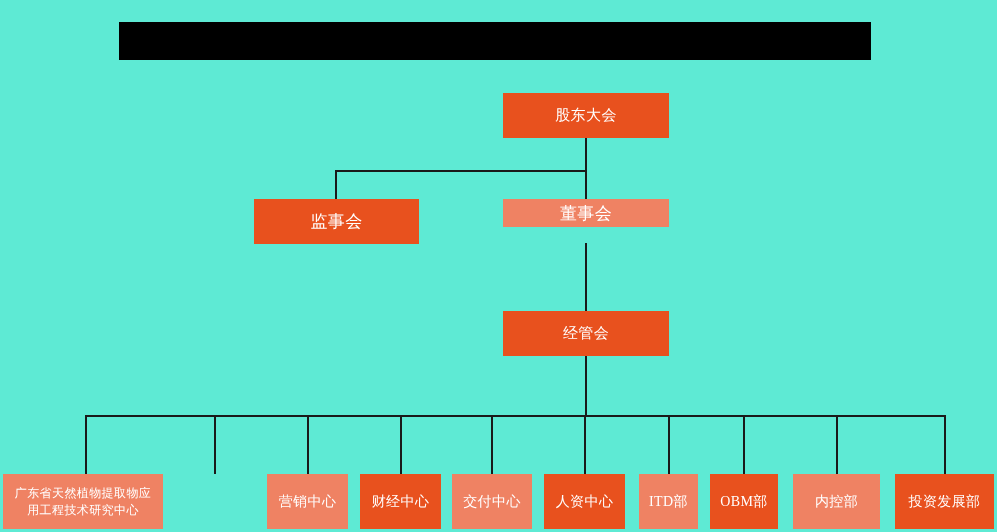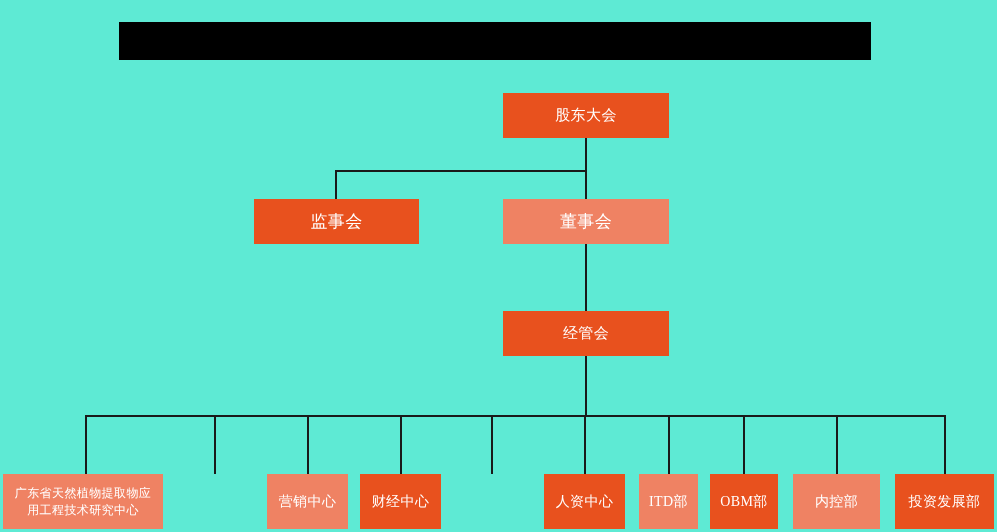--- a/index.html
+++ b/index.html
@@ -94,37 +94,40 @@
   <div class="line v" style="left:836px; top:415px; height:59px;"></div>
   <div class="line v" style="left:944px; top:415px; height:59px;"></div>
 
   <div class="node dark lvl1" style="left:503px; top:93px; width:166px; height:45px;">
     <span class="label">股东大会</span>
   </div>
 
   <div class="node dark lvl2" style="left:254px; top:199px; width:165px; height:45px;">
     <span class="label">监事会</span>
   </div>
-  <div class="node light lvl2" style="left:503px; top:199px; width:166px; height:45px;">
+  <div class="node light lvl2" style="left:503px; top:199px; width:166px; height:28px;">
     <span class="label">董事会</span>
   </div>
 
   <div class="node dark lvl3" style="left:503px; top:311px; width:166px; height:45px;">
     <span class="label">经管会</span>
   </div>
 
   <div class="node light leaf small" style="left:3px; top:474px; width:160px; height:55px;">
     <span class="label">广东省天然植物提取物应
 用工程技术研究中心</span>
   </div>
   <div class="node light leaf" style="left:267px; top:474px; width:81px; height:55px;">
     <span class="label">营销中心</span>
   </div>
   <div class="node dark leaf" style="left:360px; top:474px; width:81px; height:55px;">
     <span class="label">财经中心</span>
+  </div>
+  <div class="node light leaf" style="left:452px; top:474px; width:80px; height:55px;">
+    <span class="label">交付中心</span>
   </div>
   <div class="node light leaf" style="left:639px; top:474px; width:59px; height:55px;">
     <span class="label">ITD部</span>
   </div>
   <div class="node dark leaf" style="left:544px; top:474px; width:81px; height:55px;">
     <span class="label">人资中心</span>
   </div>
   <div class="node dark leaf" style="left:710px; top:474px; width:68px; height:55px;">
     <span class="label">OBM部</span>
   </div>

